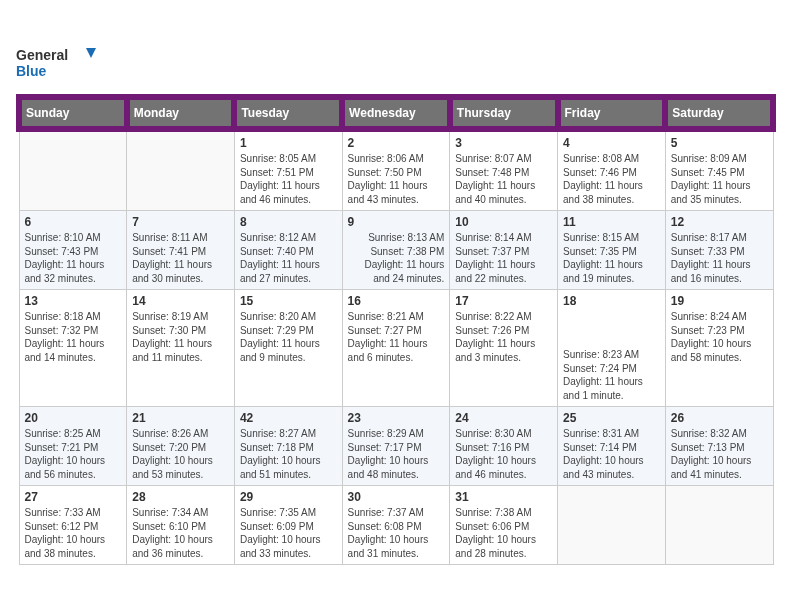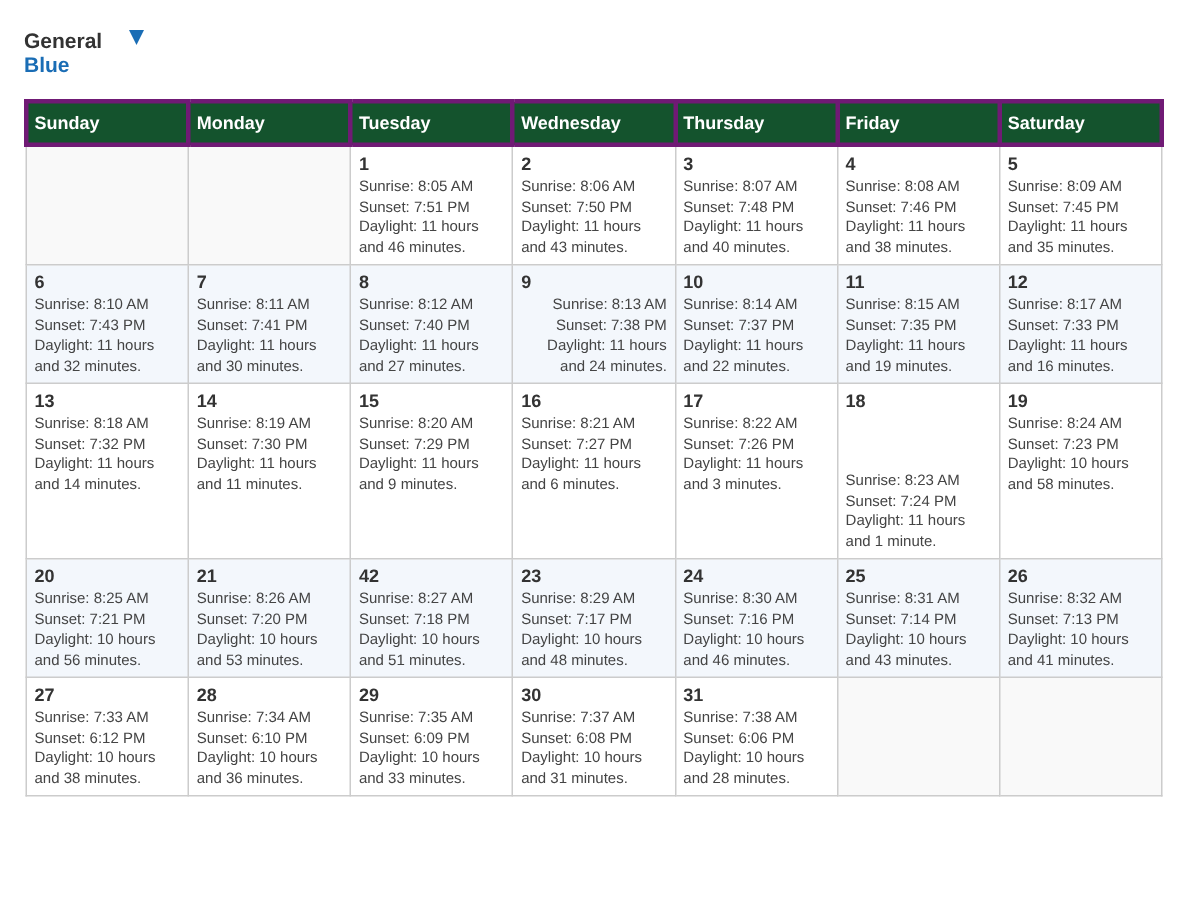--- a/index.html
+++ b/index.html
@@ -13,47 +13,48 @@
     .header {
       display: flex;
       justify-content: space-between;
       align-items: flex-start;
       margin-bottom: 4px;
     }
     .logo {
       display: flex;
       align-items: center;
       gap: 4px;
+      margin-top: 28px;
     }
     .title-block {
       text-align: right;
     }
     .month-title {
       font-size: 32px;
       font-weight: bold;
       color: #333;
     }
     .location-title {
       font-size: 14px;
       color: #555;
       margin-top: 2px;
     }
     .calendar {
       width: 100%;
       border-collapse: collapse;
       margin-top: 8px;
     }
     .calendar th {
-      background-color: #14532d;
+      background-color: #737373;
       color: #fff;
       font-size: 12px;
       font-weight: bold;
       padding: 6px 4px;
       text-align: left;
-      border: 3px solid #701a75;
+      border: 6px solid #701a75;
     }
     .calendar td {
       vertical-align: top;
       border: 1px solid #ccc;
       padding: 4px 5px;
       font-size: 10px;
       color: #333;
       width: calc(100% / 7);
       min-height: 80px;
       background: #fff;

